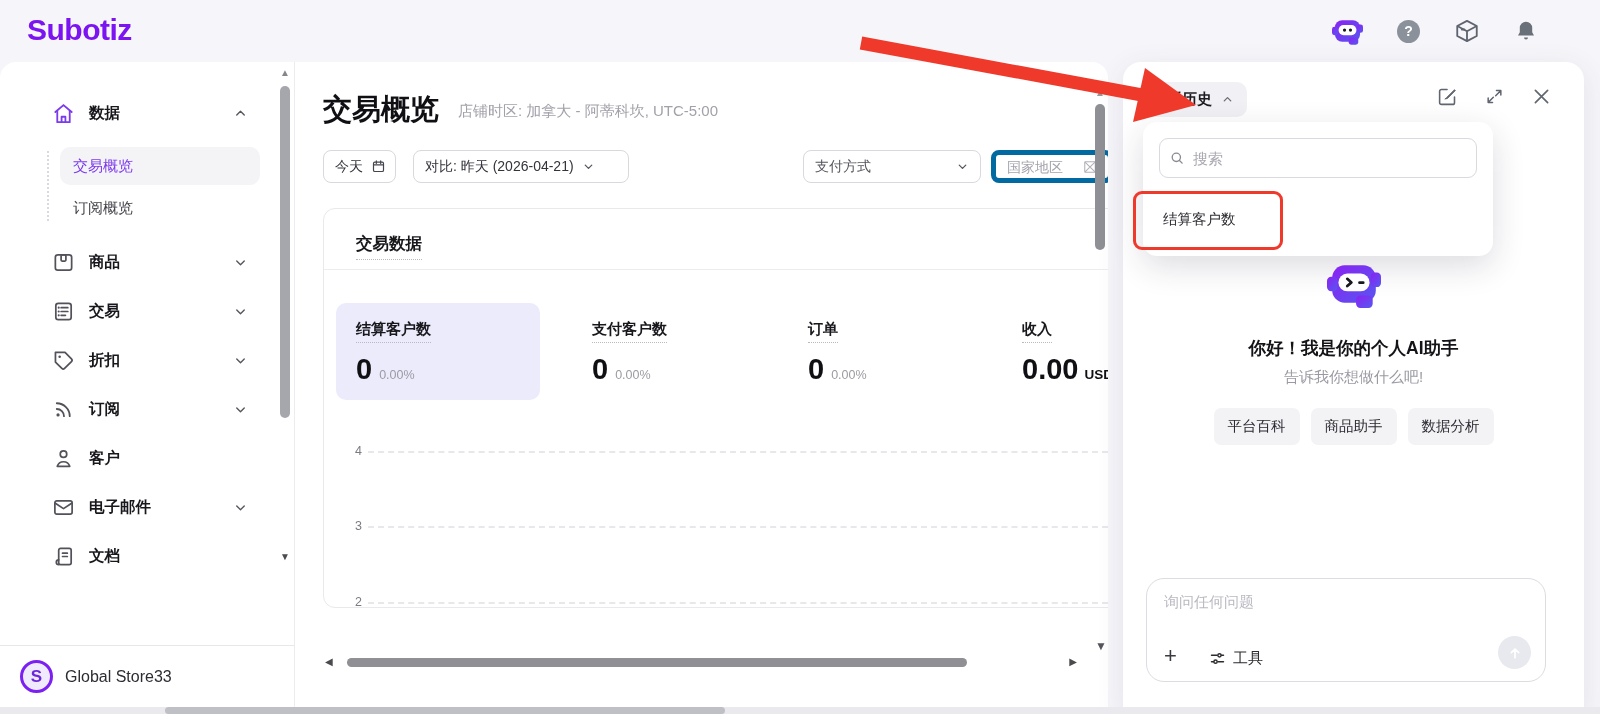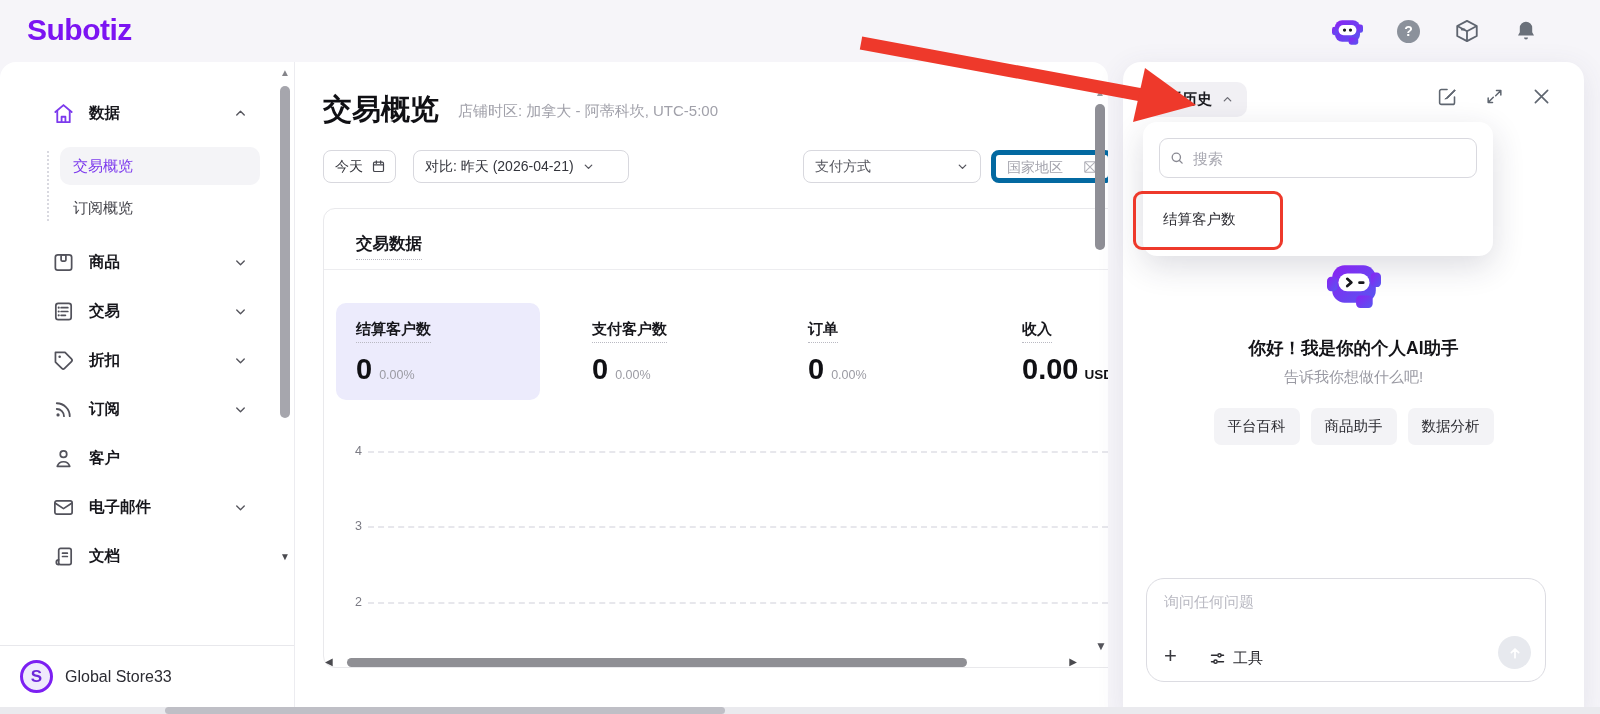--- a/index.html
+++ b/index.html
@@ -46,21 +46,21 @@
   
   .main { position:absolute; left:294px; top:0; width:814px; height:645px; border-left:1px solid #ececf0; overflow:hidden; }
   .page-title { position:absolute; left:28px; top:28px; font-size:29px; font-weight:800; color:#101014; }
   .page-sub { position:absolute; left:163px; top:40px; font-size:15px; color:#a1a1aa; }
   .btn { position:absolute; top:88px; height:33px; background:#fff; border:1px solid #d8d8de; border-radius:8px; display:flex; align-items:center; font-size:14px; color:#33343b; padding:0 11px; cursor:pointer; white-space:nowrap; }
   .btn .chev { margin-left:8px; display:flex; color:#55555d; }
   .field { position:absolute; top:88px; height:33px; border:5px solid #0369a1; border-radius:8px; background:#fff; display:flex; align-items:center; padding:0 11px; }
   .field input { border:none; outline:none; font-size:14px; color:#33343b; width:100%; background:transparent; font-family:inherit; }
   .field input::placeholder { color:#a3a3ac; }
 
-  .tcard { position:absolute; left:28px; top:146px; width:800px; height:460px; border:1px solid #e9e9ec; border-radius:12px; background:#fff; }
+  .tcard { position:absolute; left:28px; top:146px; width:800px; height:400px; border:1px solid #e9e9ec; border-radius:12px; background:#fff; }
   .tcard-title { position:absolute; left:32px; top:24px; font-size:16.5px; font-weight:700; border-bottom:1.5px dotted #b9b9c2; padding-bottom:4px; }
   .tcard-div { position:absolute; left:0; top:60px; width:100%; border-top:1px solid #ededf0; }
   .stat { position:absolute; top:94px; width:204px; height:97px; border-radius:10px; padding:17px 20px; cursor:pointer; }
   .stat .slbl { font-size:15px; font-weight:700; display:inline-block; border-bottom:1.5px dotted #b9b9c2; padding-bottom:3px; }
   .stat .vrow { position:absolute; left:20px; bottom:14px; display:flex; align-items:baseline; }
   .stat .val { font-size:29px; font-weight:700; color:#101014; }
   .stat .delta { font-size:12.5px; color:#9b9ba3; margin-left:7px; }
   .stat .unit { font-size:13.5px; font-weight:700; color:#101014; margin-left:6px; }
   .gridline { position:absolute; left:44px; width:740px; border-top:2px dashed #e7e7ec; }
   .gtick { position:absolute; left:22px; width:16px; text-align:right; font-size:12.5px; color:#7b7b84; transform:translateY(-7px); }

